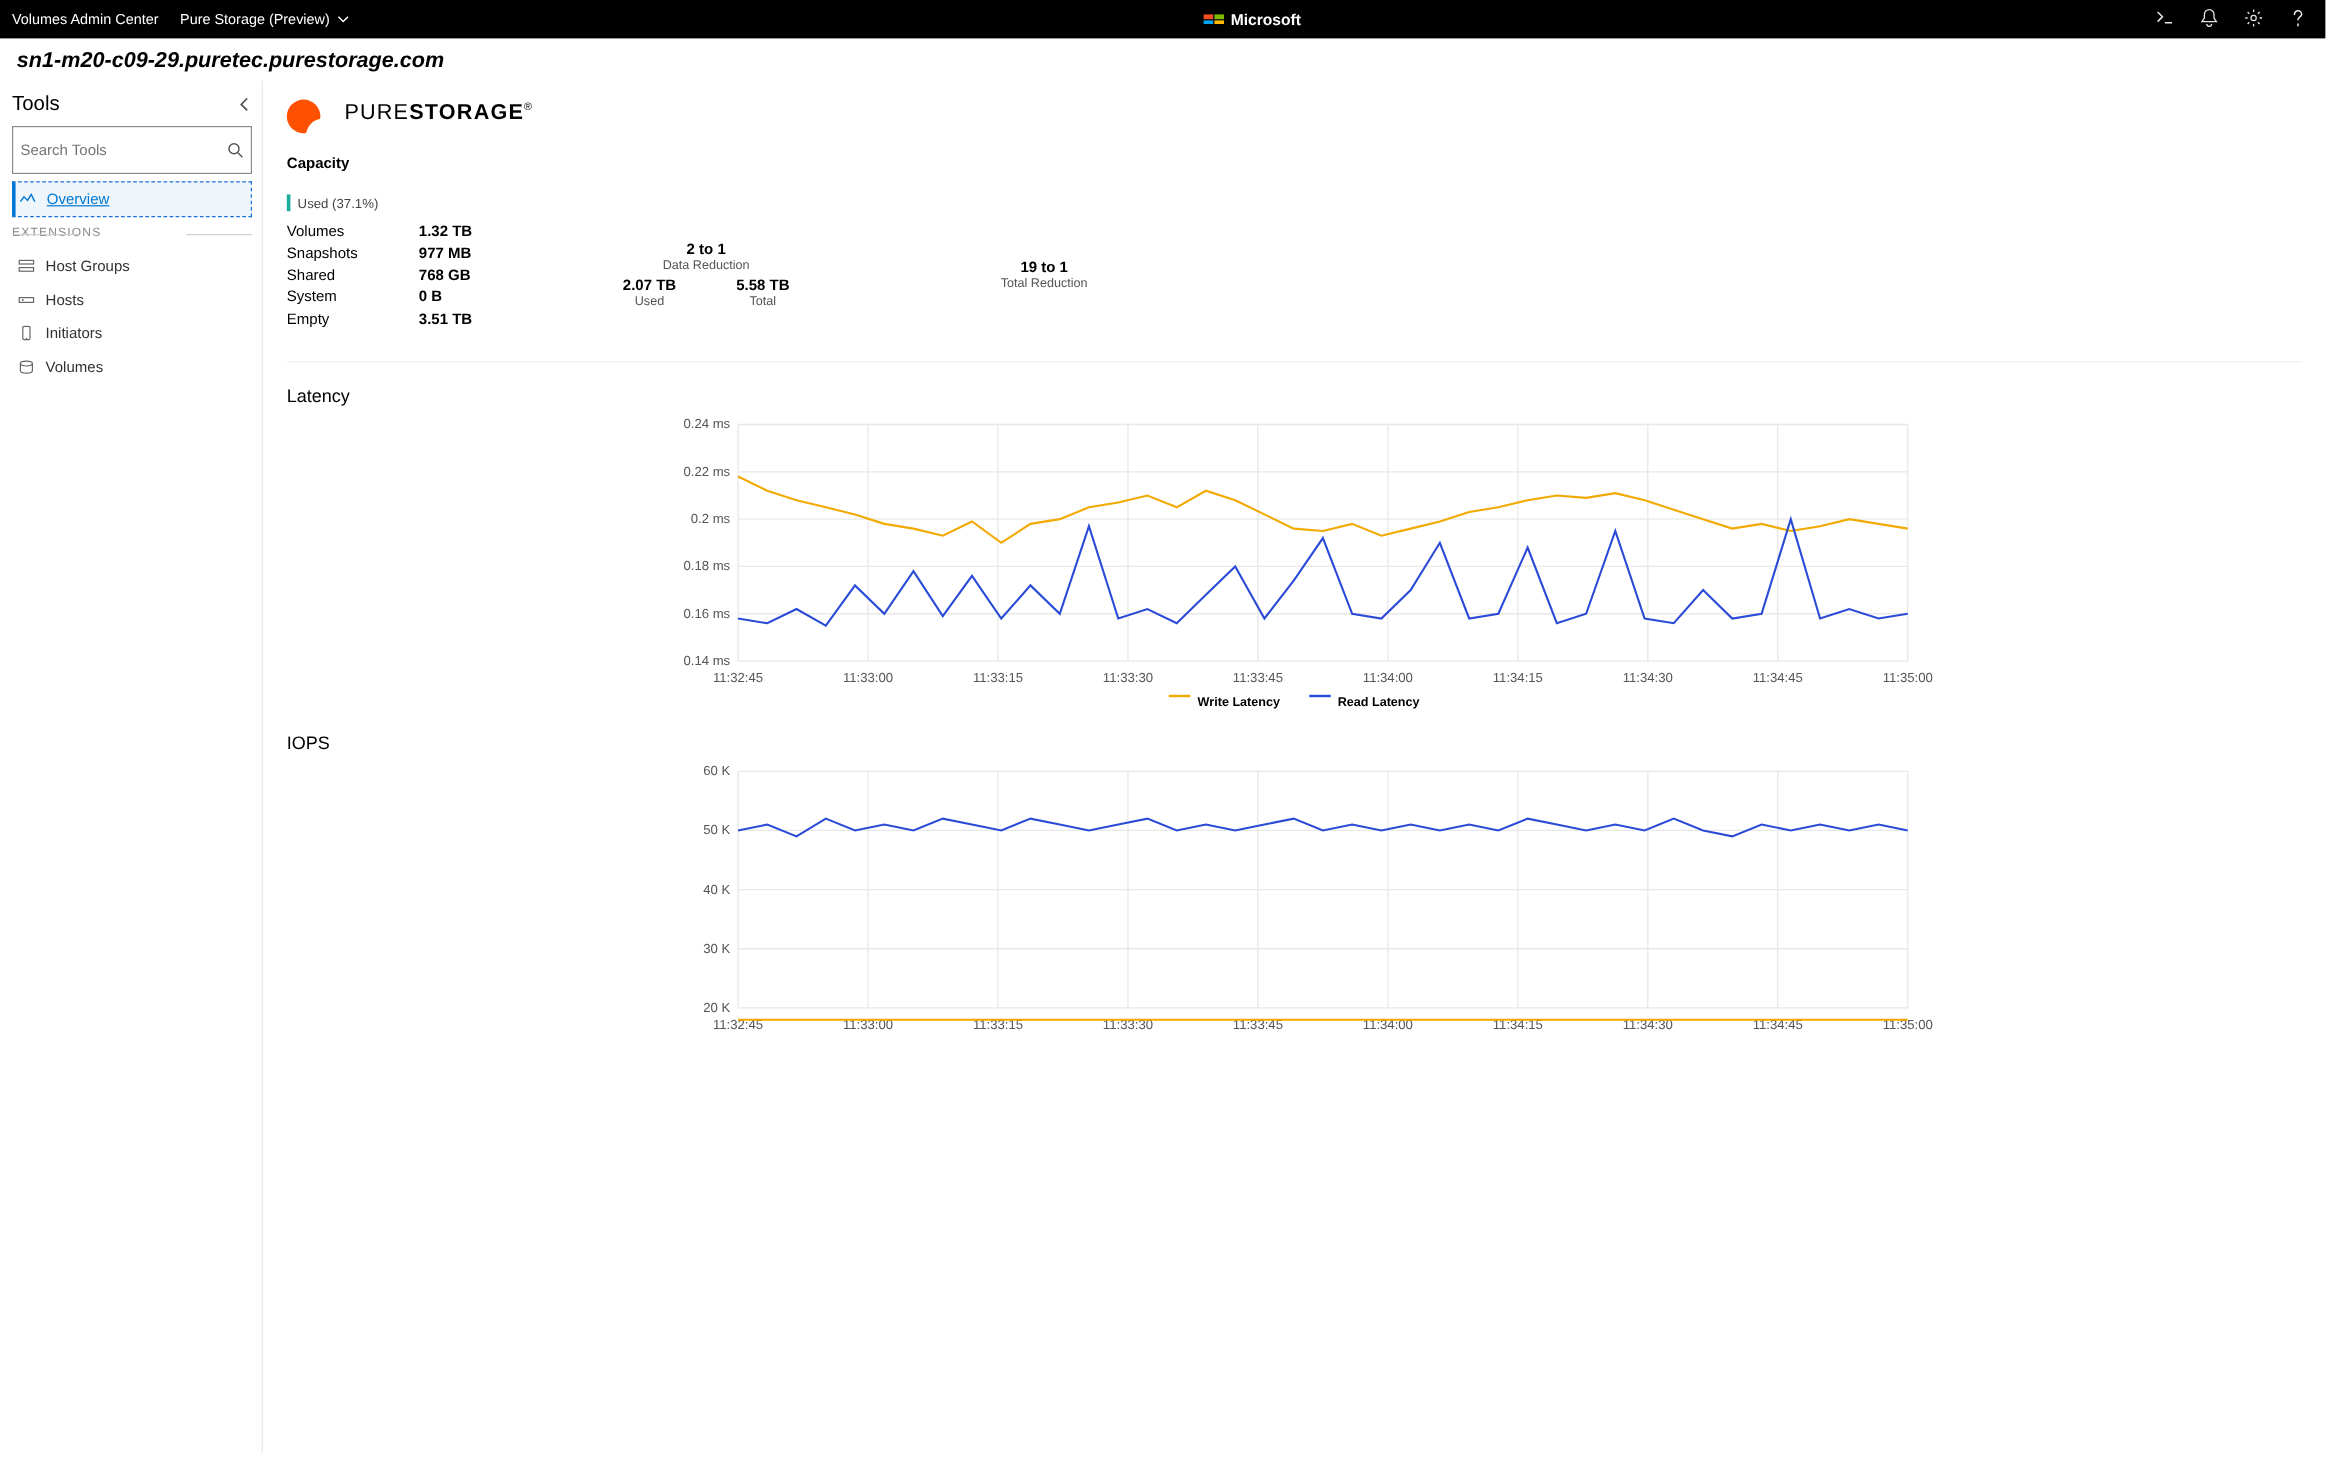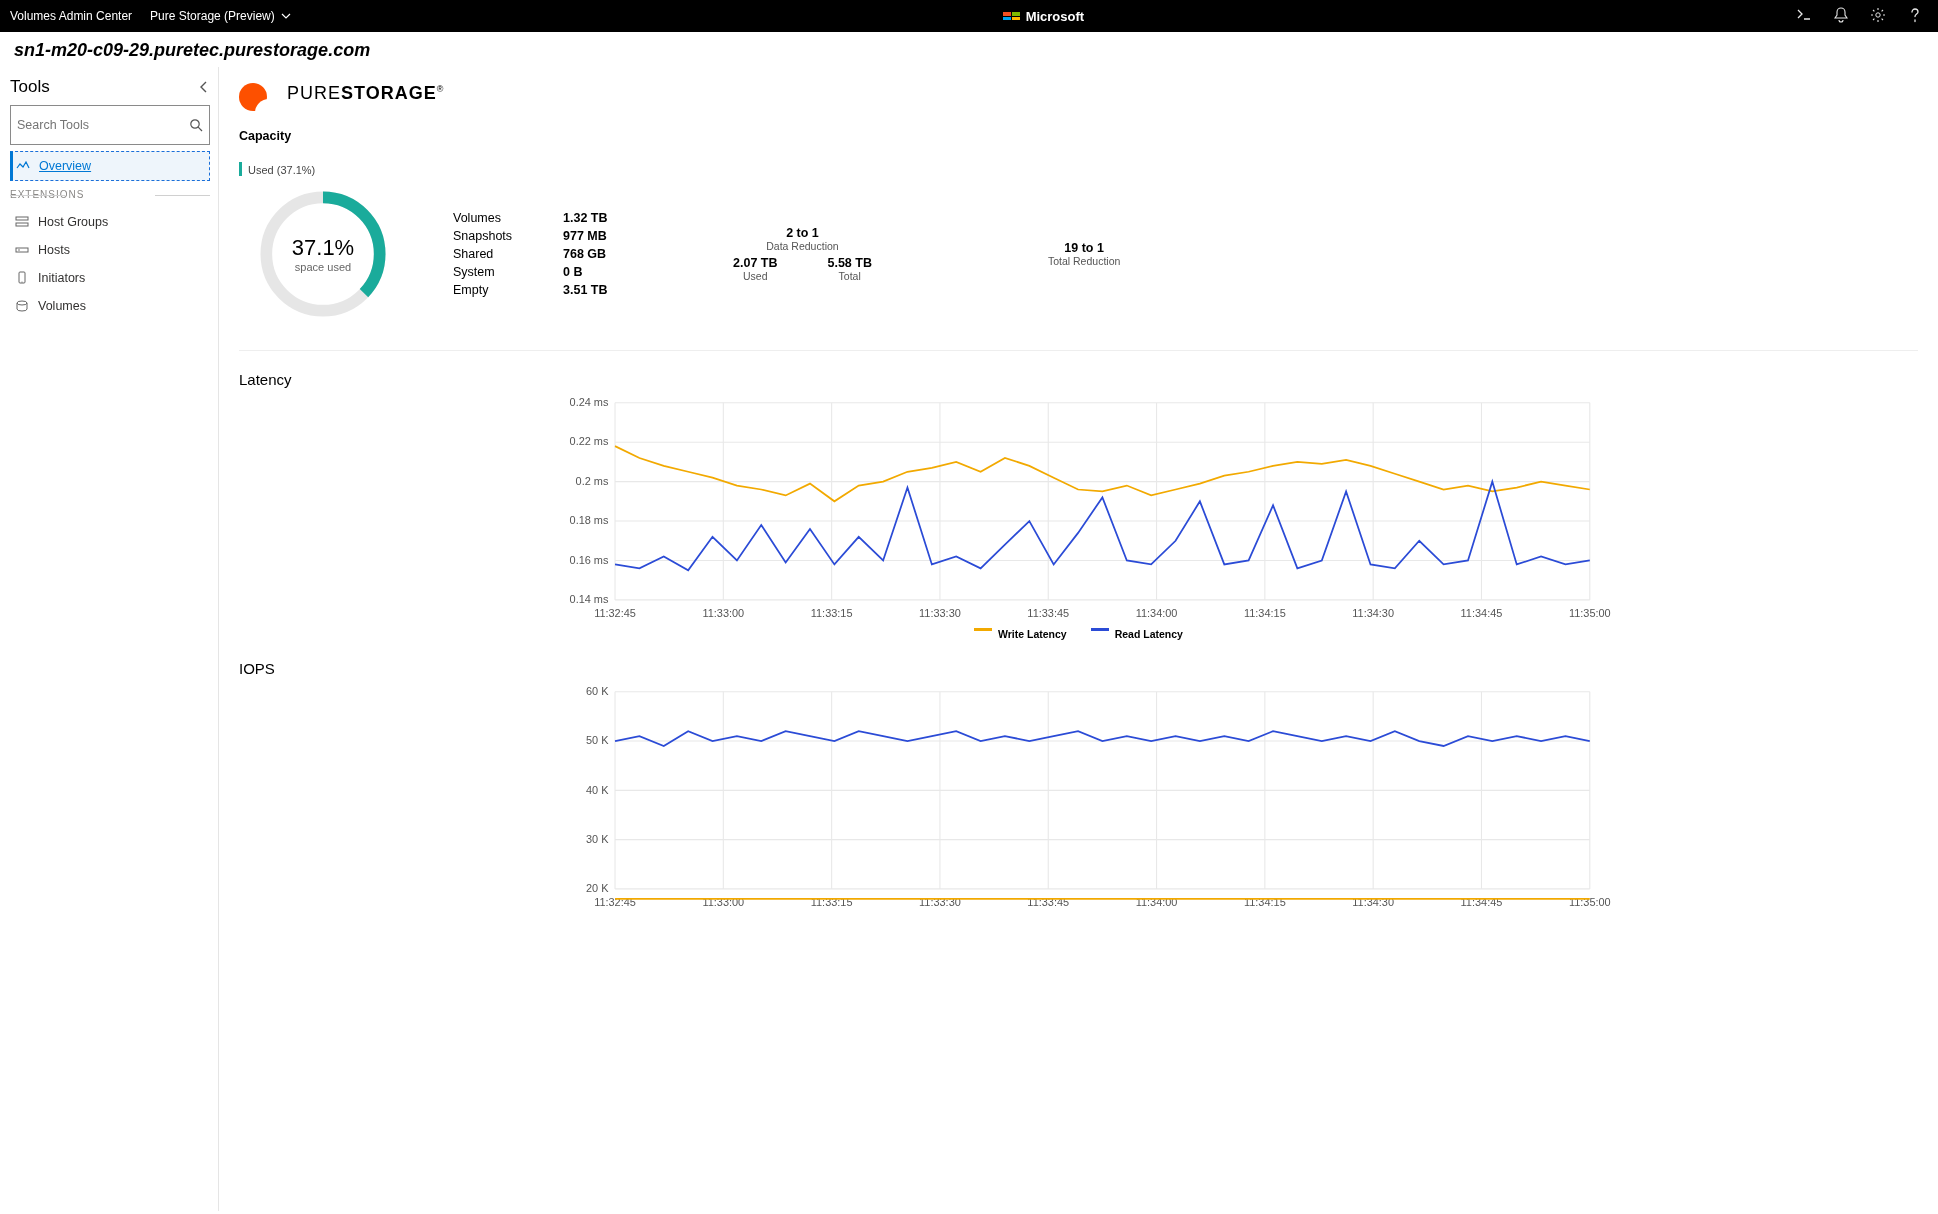--- a/index.html
+++ b/index.html
@@ -205,30 +205,20 @@
       <span class="brand-text"><span>PURE</span><b>STORAGE</b><sup style="font-size:9px">®</sup></span>
     </div>
 
     <div class="section-hd">Capacity</div>
     <div class="legend-line">
           <span class="bar"></span>
           <span>Used (37.1%)</span>
         </div>
 
     <div class="cap-row">
-      <div class="donut-wrap">
-        <svg viewBox="0 0 42 42" width="140" height="140">
-          <circle cx="21" cy="21" r="17" fill="none" stroke="#e6e6e6" stroke-width="3.5"></circle>
-          <circle cx="21" cy="21" r="17" fill="none" stroke="#1aab9b" stroke-width="3.5" stroke-dasharray="39.6 67.2" stroke-dashoffset="0" transform="rotate(-90 21 21)"></circle>
-        </svg>
-        <div class="donut-center">
-          <div class="pct">37.1%</div>
-          <div class="lbl">space used</div>
-        </div>
-      </div>
       <div class="cap-table" id="cap-rows">
             <div>
               <span class="k">Volumes</span>
               <span class="v">1.32 TB</span>
             </div>
             <div>
               <span class="k">Snapshots</span>
               <span class="v">977 MB</span>
             </div>
             <div>

